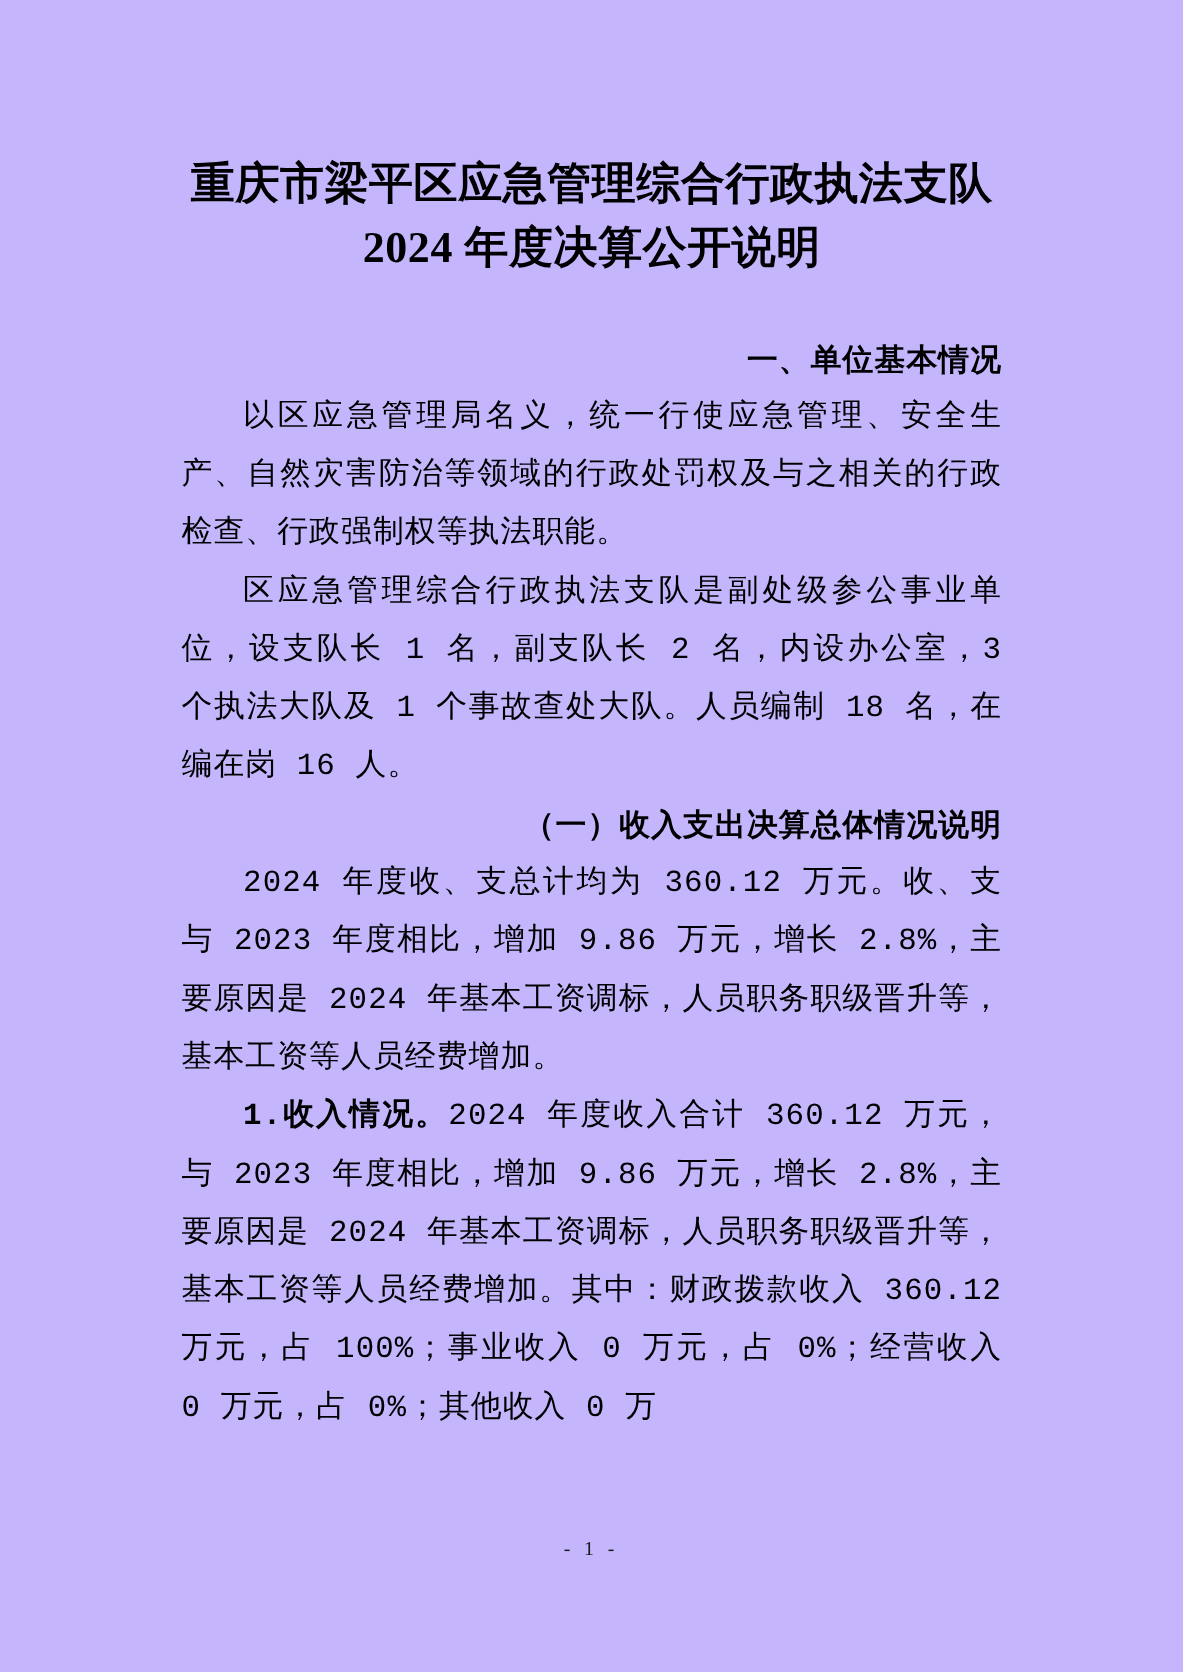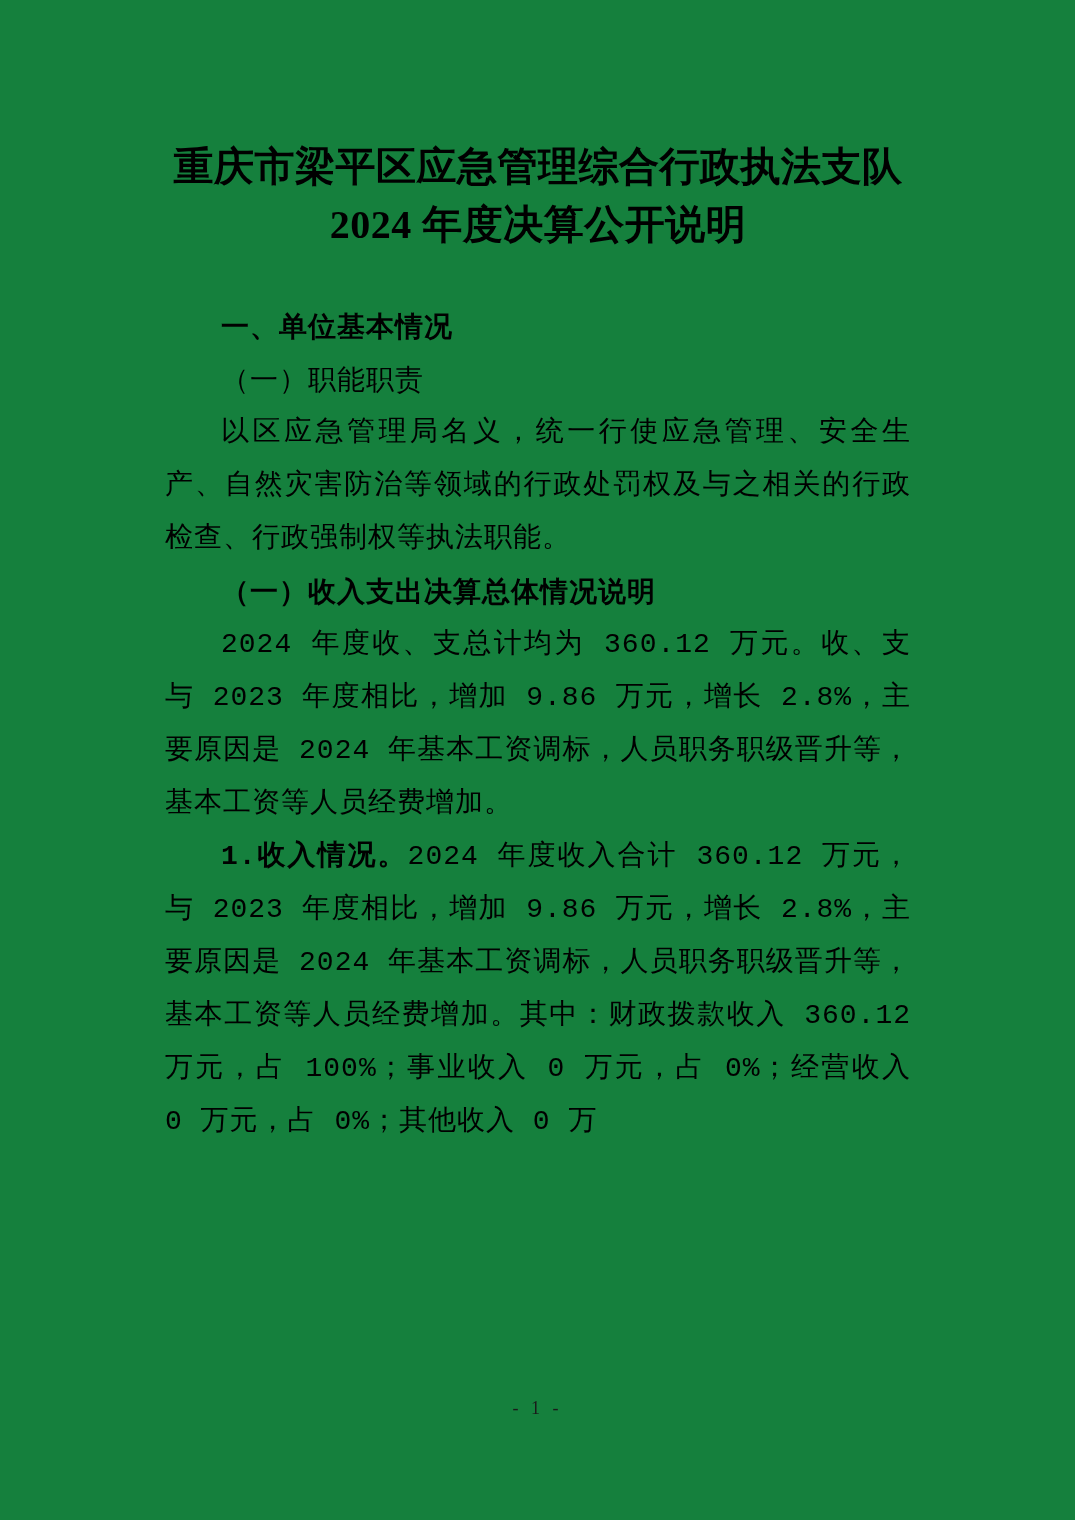--- a/index.html
+++ b/index.html
@@ -5,41 +5,41 @@
   html, body {
     margin: 0;
     padding: 0;
     background: #ffffff;
   }
   .page {
     position: relative;
     width: 1075px;
     height: 1520px;
     margin: 0 auto;
-    background: #15803d;
+    background: #c4b5fd;
     color: #000000;
     box-sizing: border-box;
     padding: 138px 164px 0 165px;
     overflow: hidden;
     font-family: "Liberation Serif", "DejaVu Serif", serif;
   }
   .doc-title {
     text-align: center;
     font-family: "Liberation Serif", "DejaVu Serif", serif;
     font-weight: bold;
     font-size: 40px;
     line-height: 58px;
     letter-spacing: 0.5px;
   }
   .doc-body {
     margin-top: 46px;
     font-size: 28px;
     line-height: 53px;
   }
-  .block { margin: 0; }
+  .block { margin: 0; text-align: right; }
   .h1 {
     font-family: "Liberation Sans", "DejaVu Sans", sans-serif;
     font-weight: bold;
     text-indent: 2em;
     letter-spacing: 1px;
   }
   .h2 {
     font-family: "Liberation Serif", "DejaVu Serif", serif;
     font-weight: normal;
     text-indent: 2em;
@@ -76,22 +76,22 @@
 
 <div class="page">
 
   <div class="doc-title">
     <div>重庆市梁平区应急管理综合行政执法支队</div>
     <div>2024 年度决算公开说明</div>
   </div>
 
   <div class="doc-body">
     <p class="block h1">一、单位基本情况</p>
-    <p class="block h2">（一）职能职责</p>
     <p class="block para">以区应急管理局名义，统一行使应急管理、安全生产、自然灾害防治等领域的行政处罚权及与之相关的行政检查、行政强制权等执法职能。</p>
+    <p class="block para">区应急管理综合行政执法支队是副处级参公事业单位，设支队长 1 名，副支队长 2 名，内设办公室，3 个执法大队及 1 个事故查处大队。人员编制 18 名，在编在岗 16 人。</p>
     <p class="block h2b">（一）收入支出决算总体情况说明</p>
     <p class="block para">2024 年度收、支总计均为 360.12 万元。收、支与 2023 年度相比，增加 9.86 万元，增长 2.8%，主要原因是 2024 年基本工资调标，人员职务职级晋升等，基本工资等人员经费增加。</p>
     <p class="block para"><span class="lead">1.收入情况。</span><span>2024 年度收入合计 360.12 万元，与 2023 年度相比，增加 9.86 万元，增长 2.8%，主要原因是 2024 年基本工资调标，人员职务职级晋升等，基本工资等人员经费增加。其中：财政拨款收入 360.12 万元，占 100%；事业收入 0 万元，占 0%；经营收入 0 万元，占 0%；其他收入 0 万</span></p>
   </div>
 
   <div class="page-footer">- 1 -</div>
 
 </div>
 
 </body></html>

